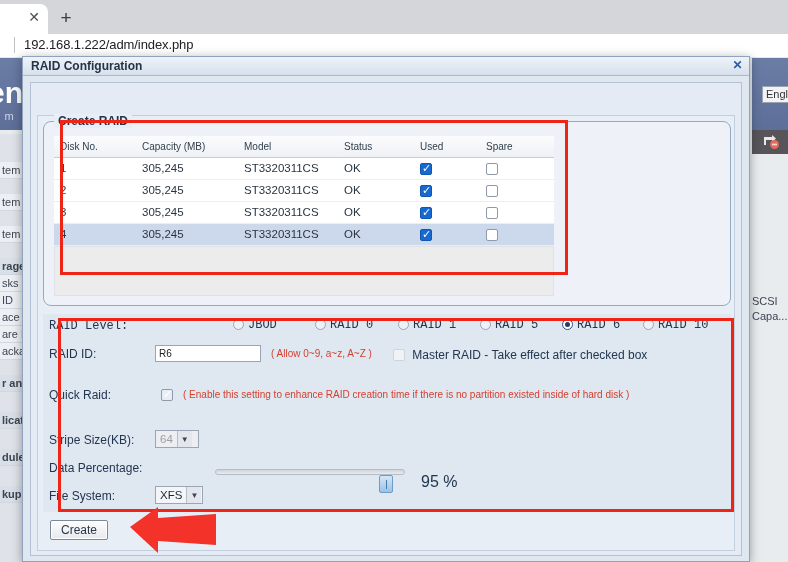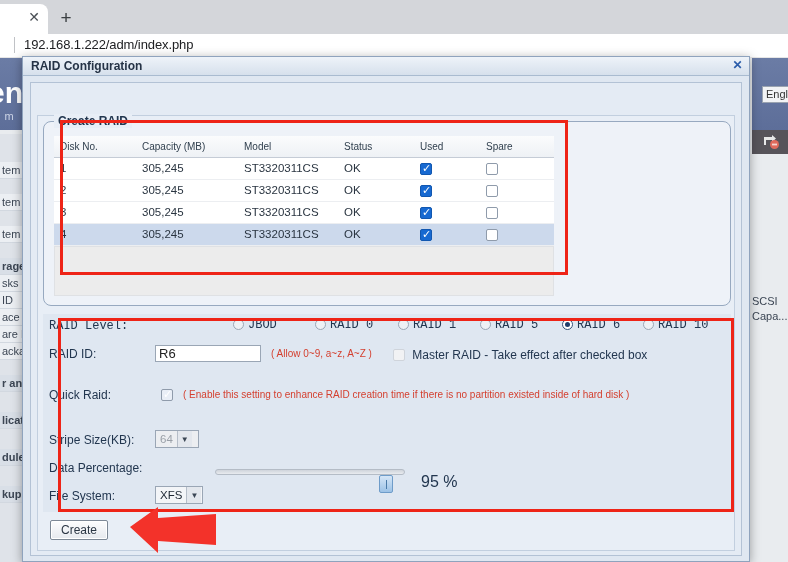--- a/index.html
+++ b/index.html
@@ -193,21 +193,21 @@
   }
   .radio.checked { background:#ffffff; border-color:#36517a; }
   .radio.checked::after {
     content:""; position:absolute; left:2px; top:2px; width:5px; height:5px;
     border-radius:50%; background:#1f3d6b;
   }
   .radio-item { position:absolute; top:2px; font-size:12px; color:#22364f; white-space:nowrap; }
   .hint { color:#d43f2e; font-size:10px; }
   .txtinput {
     border:1px solid #9aa6b5; background:#ffffff; height:17px;
-    font-size:13px; padding:0 3px; color:#222; font-family:"Liberation Sans", sans-serif;
+    font-size:10px; padding:0 3px; color:#222; font-family:"Liberation Sans", sans-serif;
   }
   .txtinput.disabled { background:#edeff2; }
   .selectbox {
     border:1px solid #9aa6b5; background:#f3f5f8; height:18px;
     font-size:11.5px; display:inline-flex; align-items:center;
     padding:0 0 0 4px; color:#444;
   }
   .selectbox .arrow {
     width:15px; height:16px; margin-left:4px;
     background:#e3e7ed; border-left:1px solid #b6bec9;

